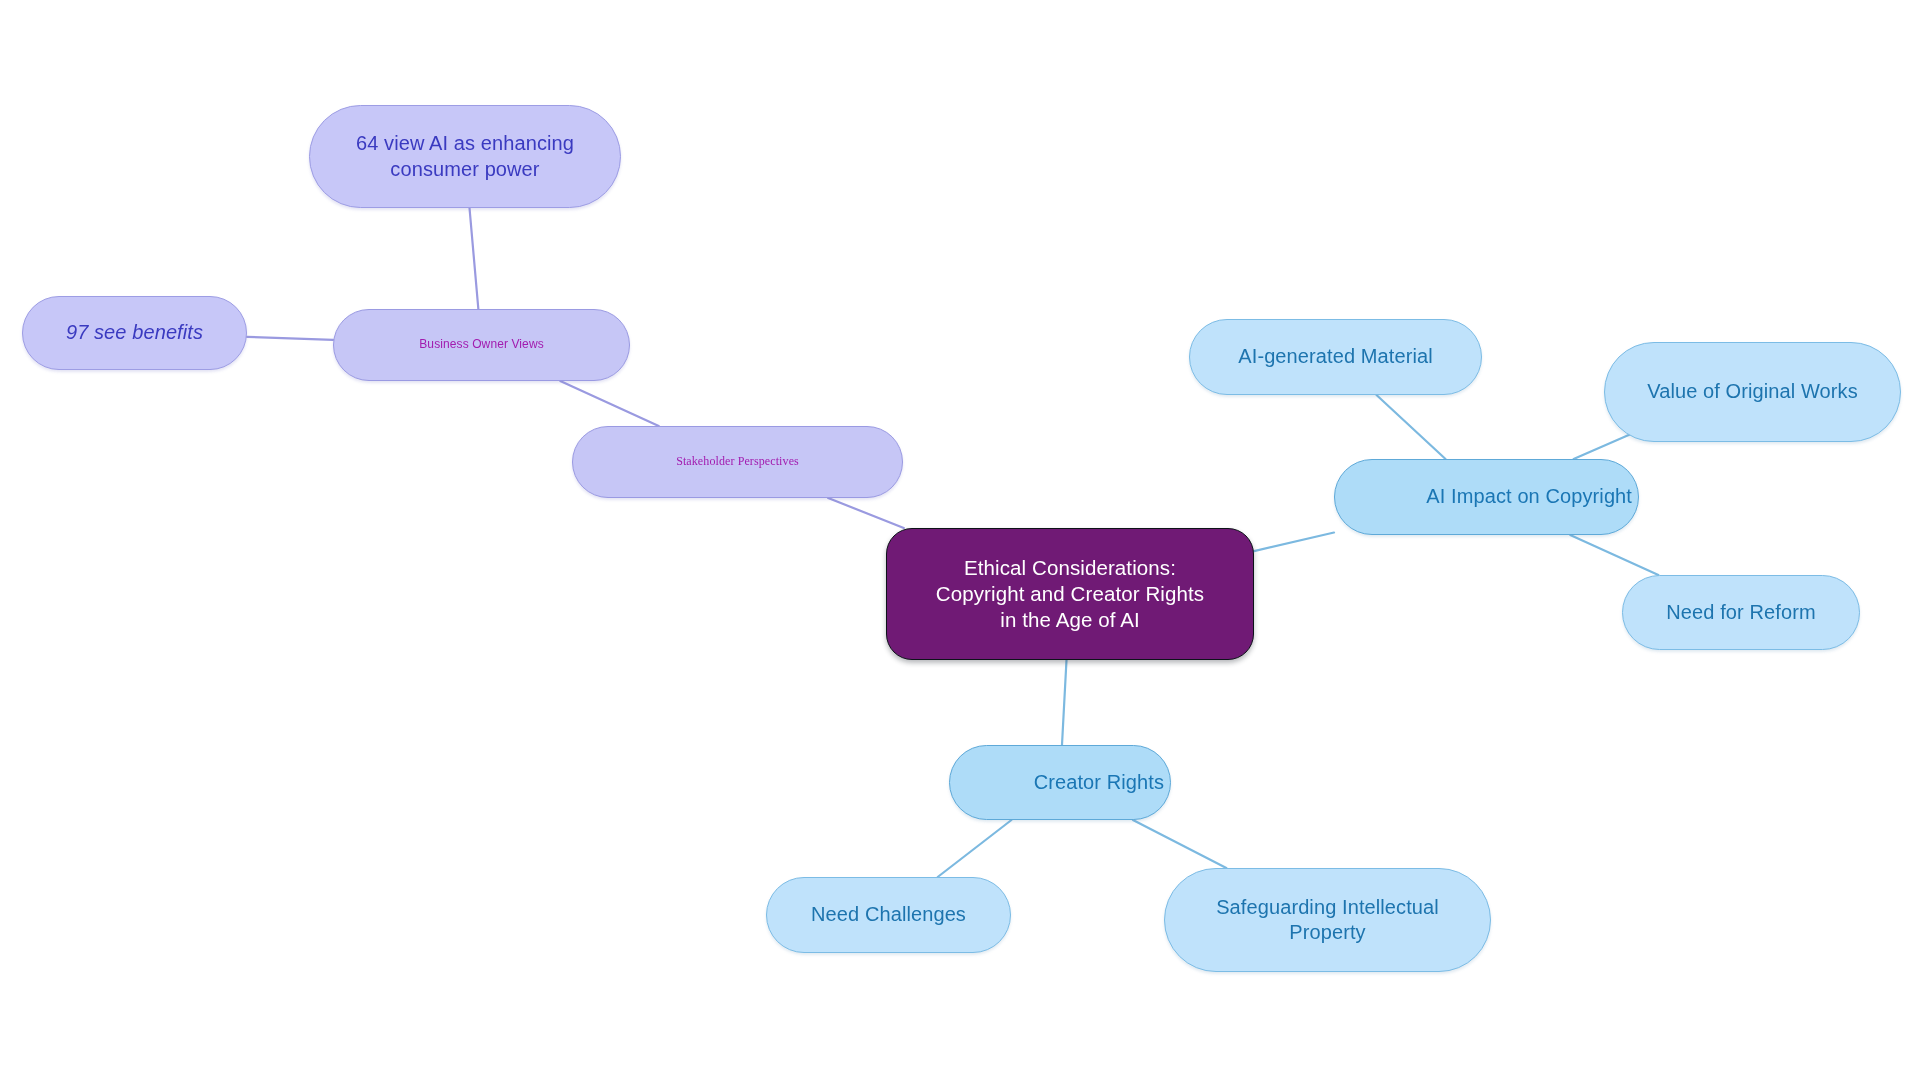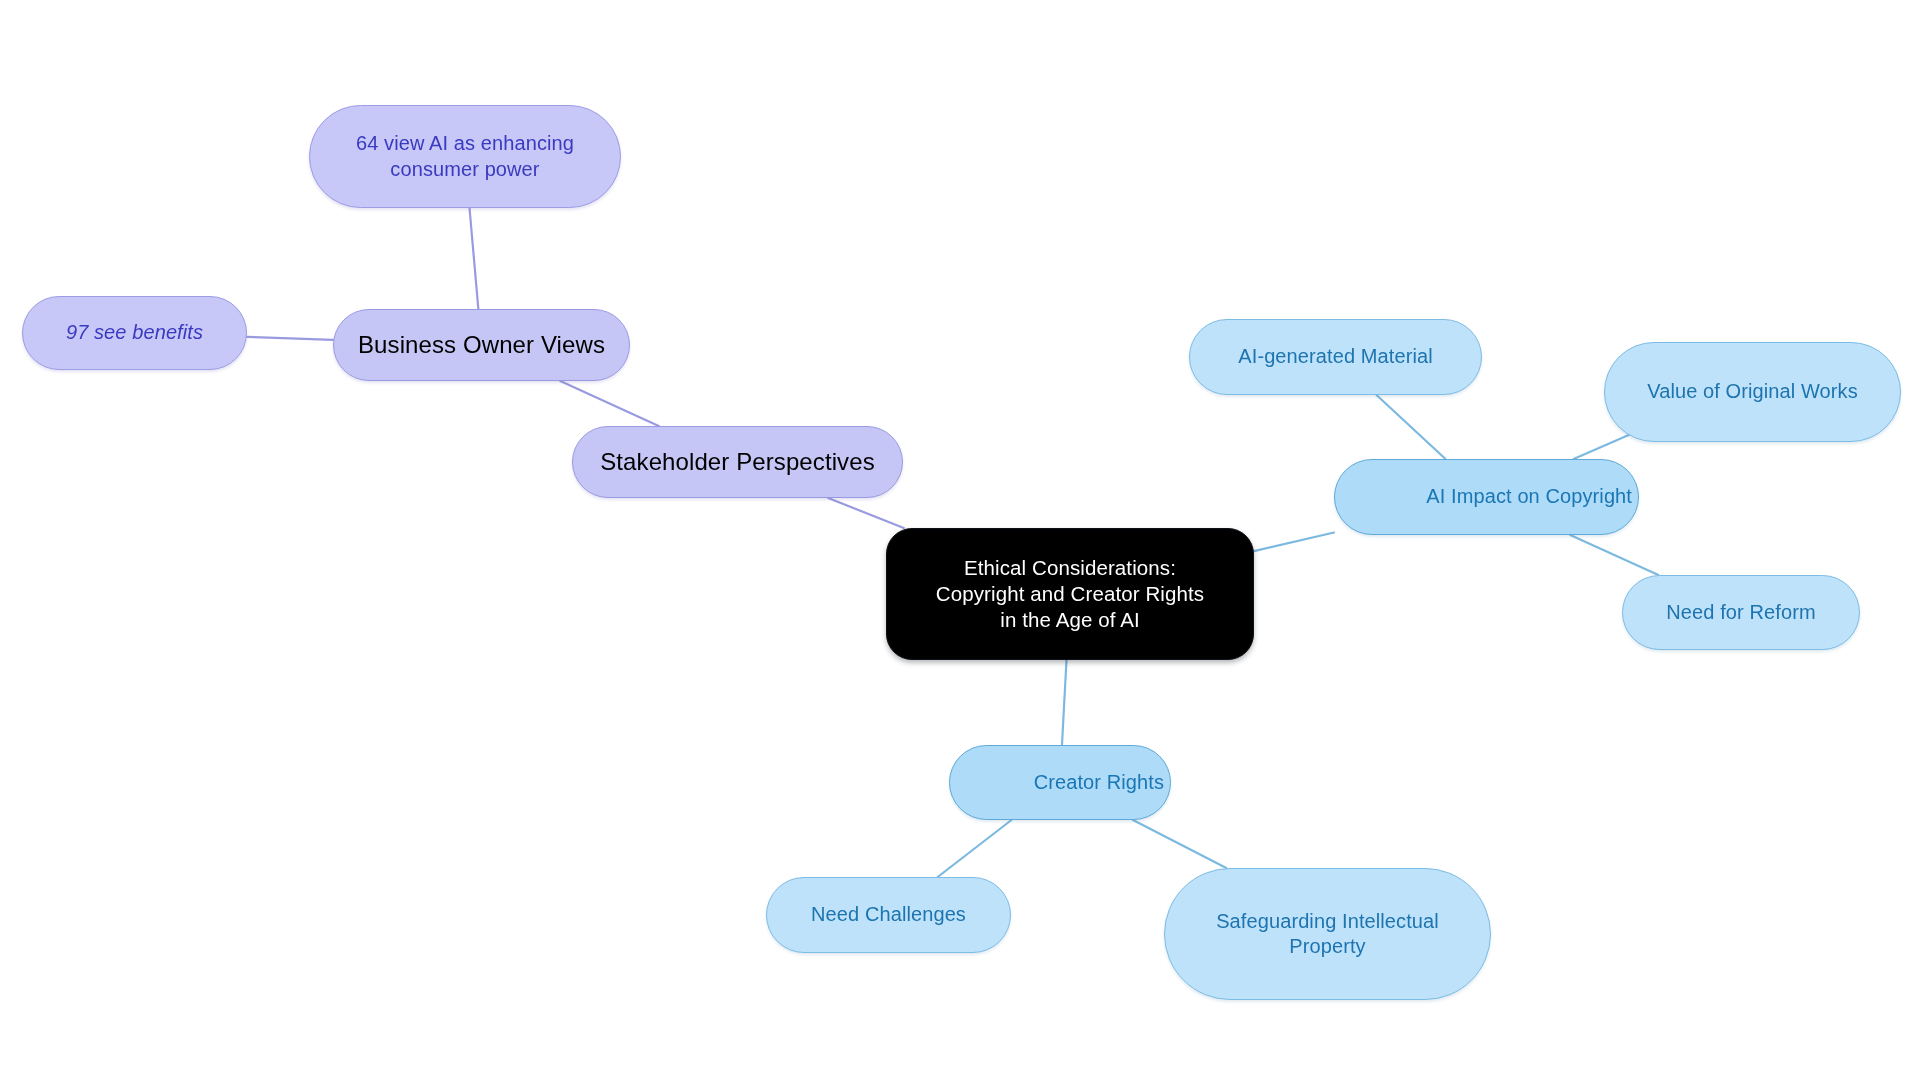--- a/index.html
+++ b/index.html
@@ -39,21 +39,21 @@
     line-height: 1.26;
     letter-spacing: 0.1px;
     -webkit-font-smoothing: antialiased;
   }
   .node-label {
     display: block;
     padding: 0 6px;
     white-space: pre-line;
   }
   .node.root {
-    background: #000000;
+    background: #701a75;
     border-color: #0d1219;
     color: #ffffff;
     border-radius: 26px;
     font-size: 20.5px;
     box-shadow: 0 3px 5px rgba(20, 25, 35, 0.30);
   }
   .node.branch-blue {
     background: #aedcf8;
     border-color: #5ea9d8;
     color: #1a76b4;
@@ -64,22 +64,22 @@
   .node.leaf-blue {
     background: #bfe2fb;
     border-color: #7cbce5;
     color: #1d74ae;
     font-size: 20px;
     box-shadow: 0 2px 3px rgba(90, 140, 180, 0.18);
   }
   .node.branch-purple {
     background: #c6c6f6;
     border-color: #9a9ae2;
-    color: #000000;
-    font-size: 24px;
+    color: #a21caf;
+    font-size: 12px;
     box-shadow: 0 2px 3px rgba(120, 120, 200, 0.20);
   }
   .node.leaf-purple {
     background: #c7c7f8;
     border-color: #9d9de4;
     color: #3a3ac0;
     font-size: 20px;
     box-shadow: 0 2px 3px rgba(120, 120, 200, 0.20);
   }
 </style>
@@ -99,21 +99,21 @@
       <line x1="1066.4986737400532" y1="660" x2="1061.9893899204244" y2="745" stroke="#7cb9e0" stroke-width="2.2" stroke-linecap="round"></line>
       <line x1="1011.4622641509434" y1="820" x2="937.6849056603774" y2="877" stroke="#7cb9e0" stroke-width="2.2" stroke-linecap="round"></line>
       <line x1="1132.9545454545455" y1="820" x2="1226.3363636363636" y2="868" stroke="#7cb9e0" stroke-width="2.2" stroke-linecap="round"></line>
     </svg>
   <div id="node-layer">
       <div class="node root" style="left: 886px; top: 528px; width: 368px; height: 132px;">
         <span class="node-label">Ethical Considerations:
 Copyright and Creator Rights
 in the Age of AI</span>
       </div>
-      <div class="node branch-purple" style="left: 572px; top: 426px; width: 331px; height: 72px;">
+      <div class="node branch-purple" style="left: 572px; top: 426px; width: 331px; height: 72px; font-family: Liberation Serif, serif;">
         <span class="node-label">Stakeholder Perspectives</span>
       </div>
       <div class="node branch-purple" style="left: 333px; top: 309px; width: 297px; height: 72px;">
         <span class="node-label">Business Owner Views</span>
       </div>
       <div class="node leaf-purple" style="left: 309px; top: 105px; width: 312px; height: 103px;">
         <span class="node-label">64 view AI as enhancing
 consumer power</span>
       </div>
       <div class="node leaf-purple" style="left: 22px; top: 296px; width: 225px; height: 74px; font-style: italic;">
@@ -130,18 +130,18 @@
       </div>
       <div class="node leaf-blue" style="left: 1622px; top: 575px; width: 238px; height: 75px;">
         <span class="node-label">Need for Reform</span>
       </div>
       <div class="node branch-blue" style="left: 949px; top: 745px; width: 222px; height: 75px;">
         <span class="node-label">Creator Rights</span>
       </div>
       <div class="node leaf-blue" style="left: 766px; top: 877px; width: 245px; height: 76px;">
         <span class="node-label">Need Challenges</span>
       </div>
-      <div class="node leaf-blue" style="left: 1164px; top: 868px; width: 327px; height: 132px;">
+      <div class="node leaf-blue" style="left: 1164px; top: 868px; width: 327px; height: 104px;">
         <span class="node-label">Safeguarding Intellectual
 Property</span>
       </div>
     </div>
 </div>
 
 </body></html>

